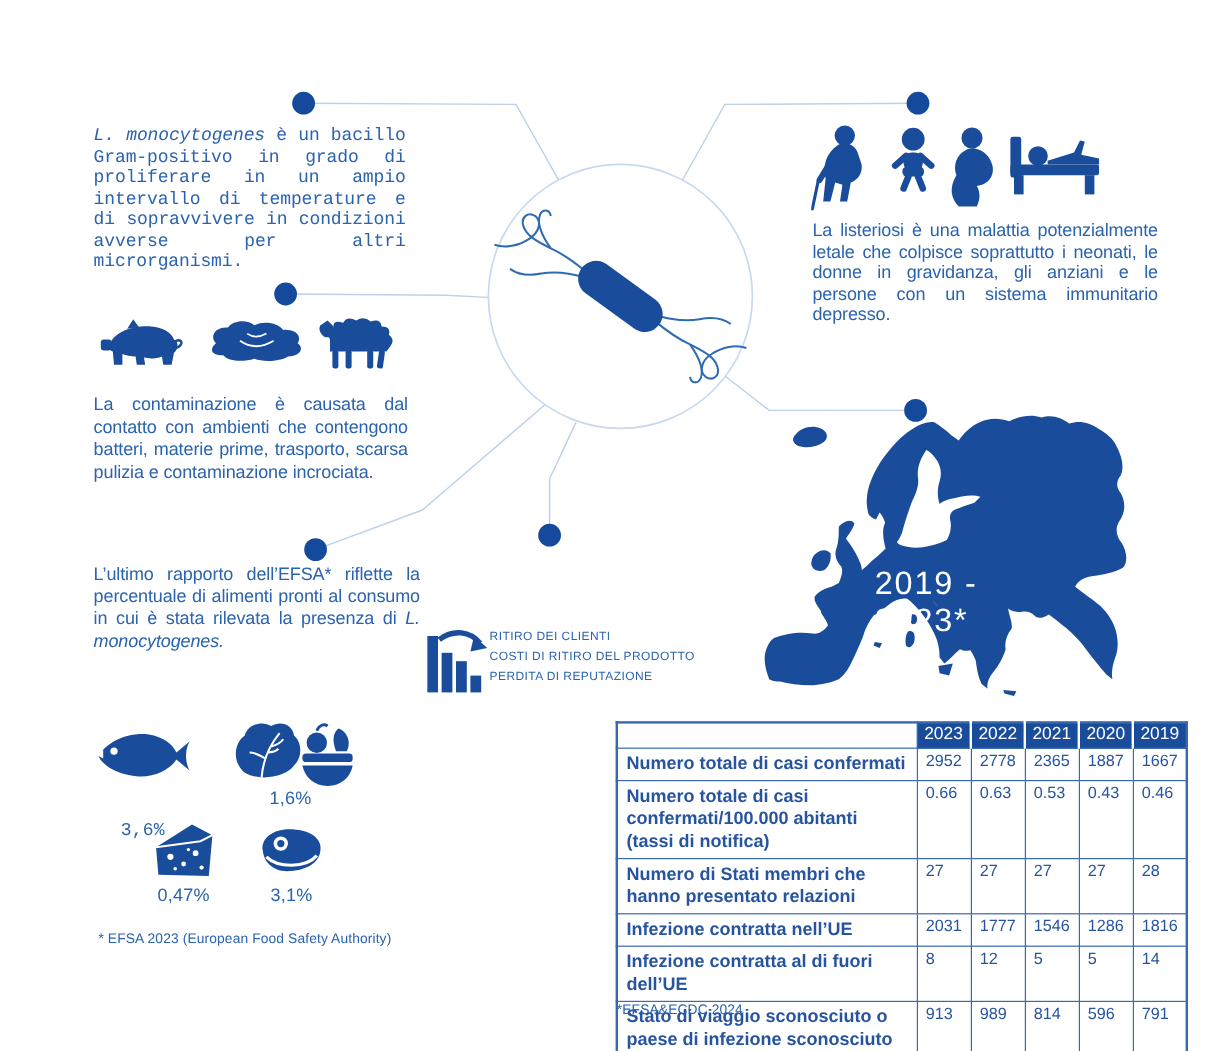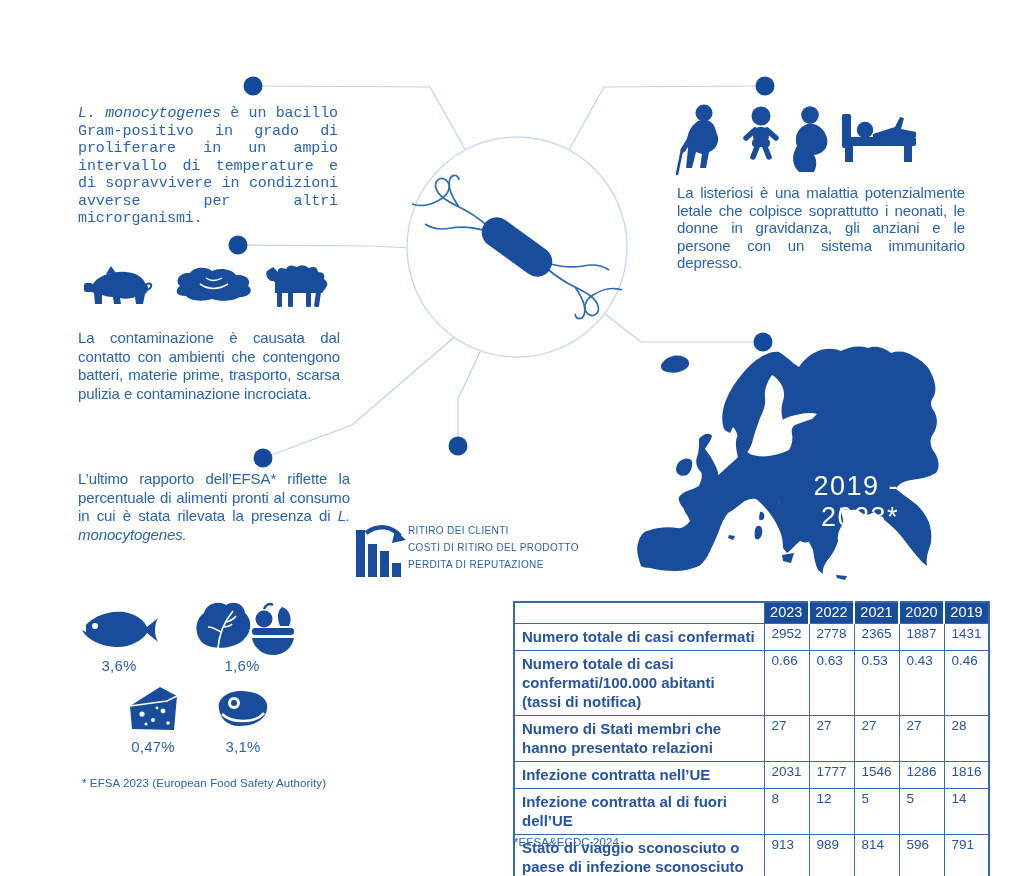--- a/index.html
+++ b/index.html
@@ -27,21 +27,21 @@
     text-align:center;letter-spacing:0.2px;
   }
   .footnote{
     position:absolute;color:var(--text);font-size:11.5px;letter-spacing:0.1px;
   }
   .caps-list{
     position:absolute;color:var(--text);font-size:10px;line-height:16.8px;
     letter-spacing:0.35px;font-weight:500;
   }
   .map-label{
-    position:absolute;left:729px;top:471px;width:170px;text-align:right;
+    position:absolute;left:729px;top:471px;width:170px;text-align:left;
     color:#fff;font-size:27px;font-weight:400;letter-spacing:1.5px;
   }
   
   #table-wrap{position:absolute;left:513px;top:601px;}
   table{border-collapse:collapse;table-layout:fixed;width:475px;border:2px solid var(--grid);}
   col.c-label{width:250px;} col.c-year{width:45px;}
   th,td{border:1px solid var(--grid);vertical-align:top;}
   th.year{
     background:var(--blue);color:#fff;font-weight:500;font-size:14.5px;
     padding:1px 0 3px 0;text-align:center;border-left:2px solid #fff;border-bottom:1px solid var(--grid);
@@ -190,21 +190,21 @@
       </g>
     </g>
     <g>
       <circle cx="74" cy="21" r="8.5" fill="#1a4c9c"></circle>
       <path d="M74,11 C76,6 80,5 83,7" stroke="#1a4c9c" stroke-width="2.4" fill="none"></path>
       <path fill="#1a4c9c" d="M92,9 C99,11 103,20 99,28 L90,28 C87,20 87,13 92,9 Z"></path>
       <rect x="62" y="30" width="42" height="7" rx="3" fill="#1a4c9c"></rect>
       <path fill="#1a4c9c" d="M62,40 L104,40 C102,50 94,57 83,57 C72,57 64,50 62,40 Z"></path>
     </g>
   </svg>
-  <div class="pct" style="left:78px;top:657px;width:82px;">3,6%</div>
+  <div class="pct" style="left:78px;top:684px;width:82px;font-family:Liberation Mono, monospace;">3,6%</div>
   <div class="pct" style="left:190px;top:657px;width:104px;">1,6%</div>
 
   <svg class="abs" style="left:126px;top:684px" width="54" height="49" viewBox="0 0 54 49">
     <path fill="#1a4c9c" d="M4,22 L34,3 L51,12 L48,46 L6,45 Z"></path>
     <path d="M4,22 L41,17 L51,12" stroke="#fff" stroke-width="1.6" fill="none"></path>
     <g fill="#fff">
       <circle cx="16" cy="30" r="2.6"></circle>
         <circle cx="27" cy="36" r="2"></circle>
       <circle cx="37" cy="27" r="2.4"></circle>
         <circle cx="42" cy="39" r="1.8"></circle>
@@ -258,21 +258,21 @@
             <th class="year">2019</th>
           </tr>
         </thead>
       <tbody>
           <tr>
             <th class="rowlab">Numero totale di casi confermati</th>
             <td class="val">2952</td>
             <td class="val">2778</td>
             <td class="val">2365</td>
             <td class="val">1887</td>
-            <td class="val">1431</td>
+            <td class="val">1667</td>
           </tr>
           <tr>
             <th class="rowlab">Numero totale di casi confermati/100.000 abitanti (tassi di notifica)</th>
             <td class="val">0.66</td>
             <td class="val">0.63</td>
             <td class="val">0.53</td>
             <td class="val">0.43</td>
             <td class="val">0.46</td>
           </tr>
           <tr>

